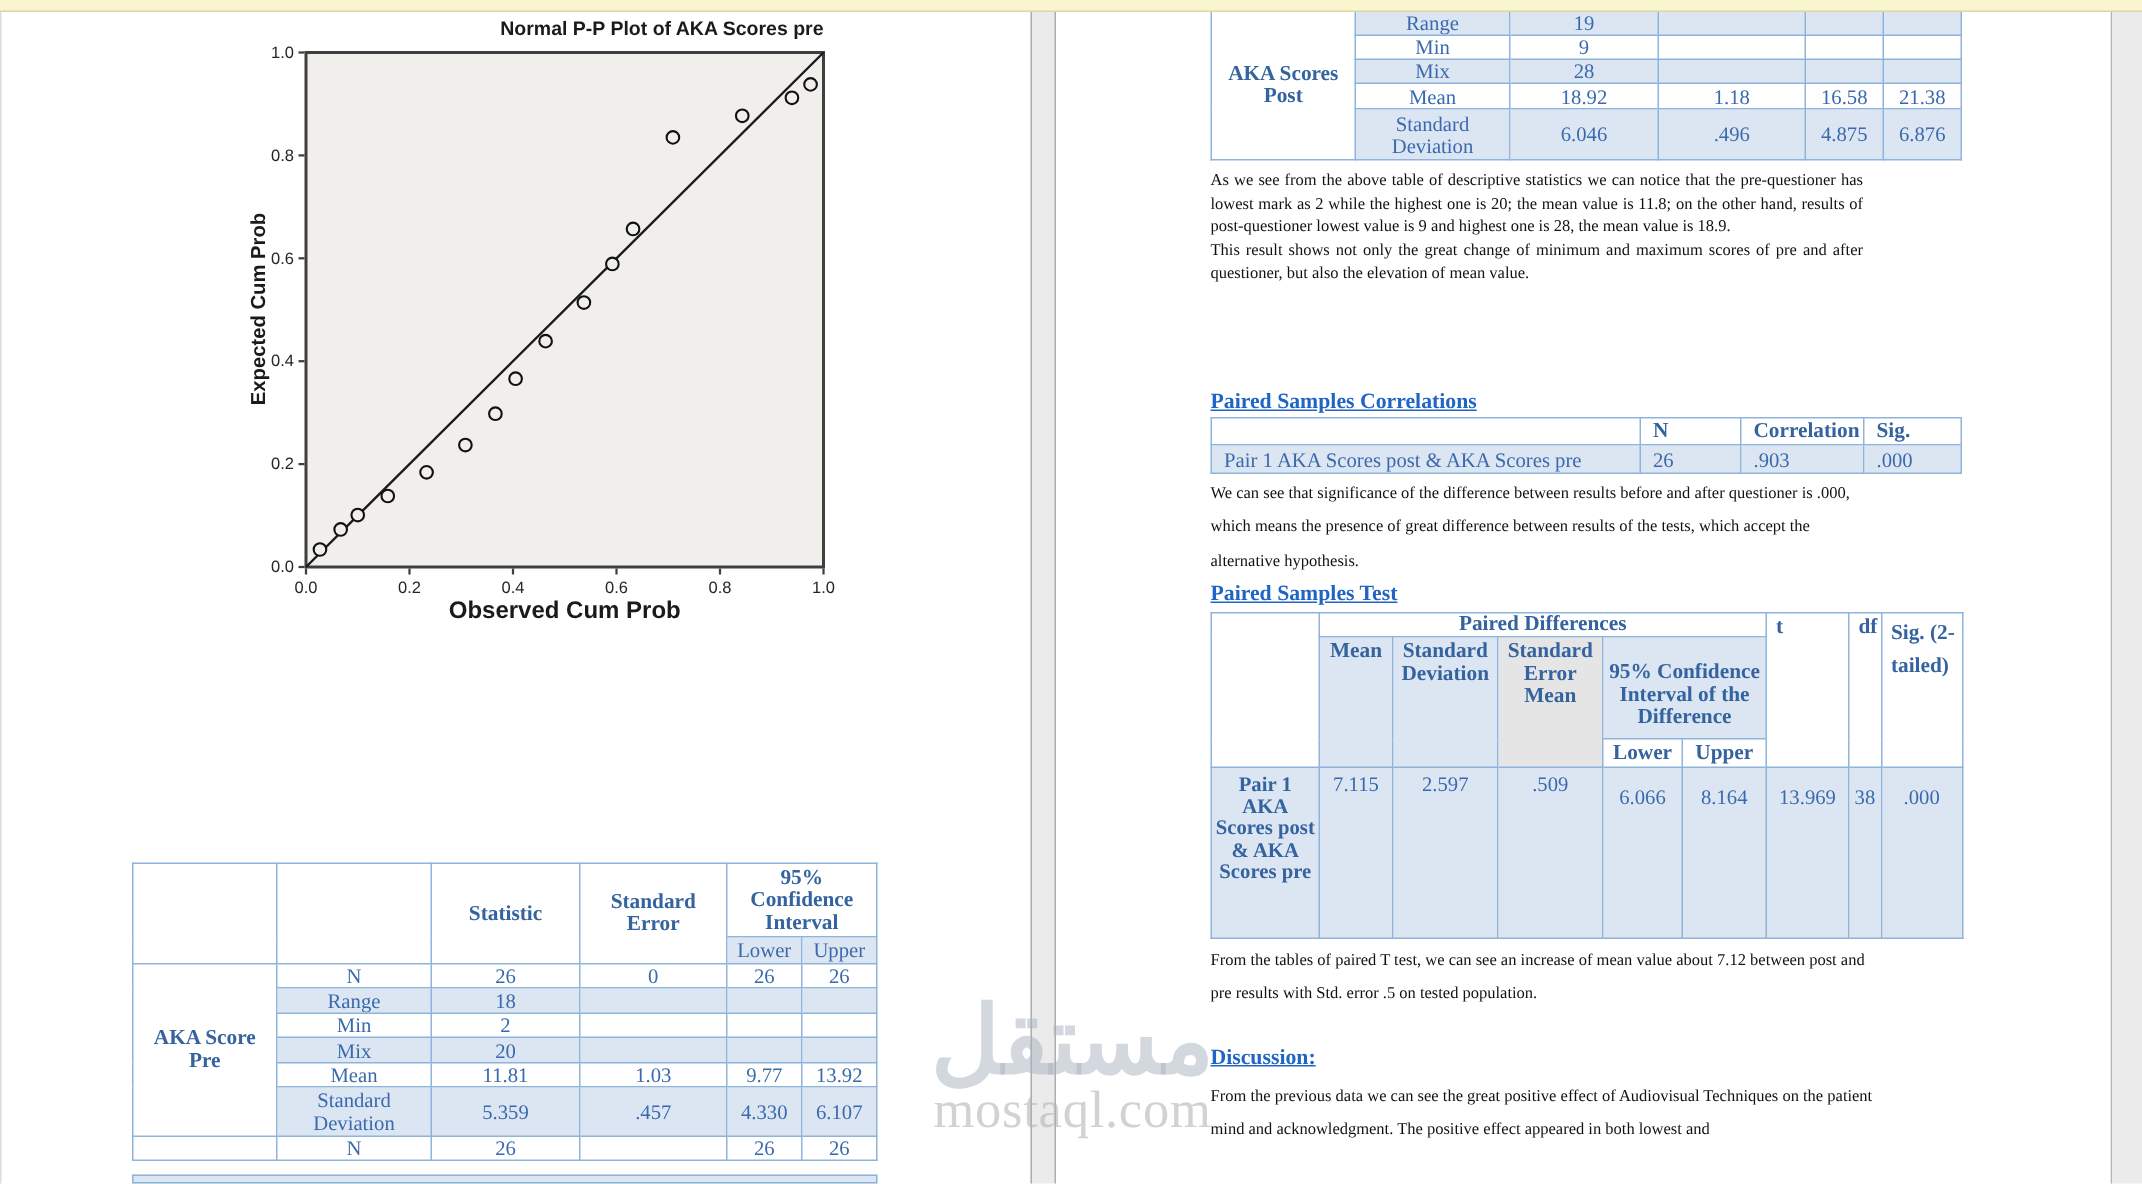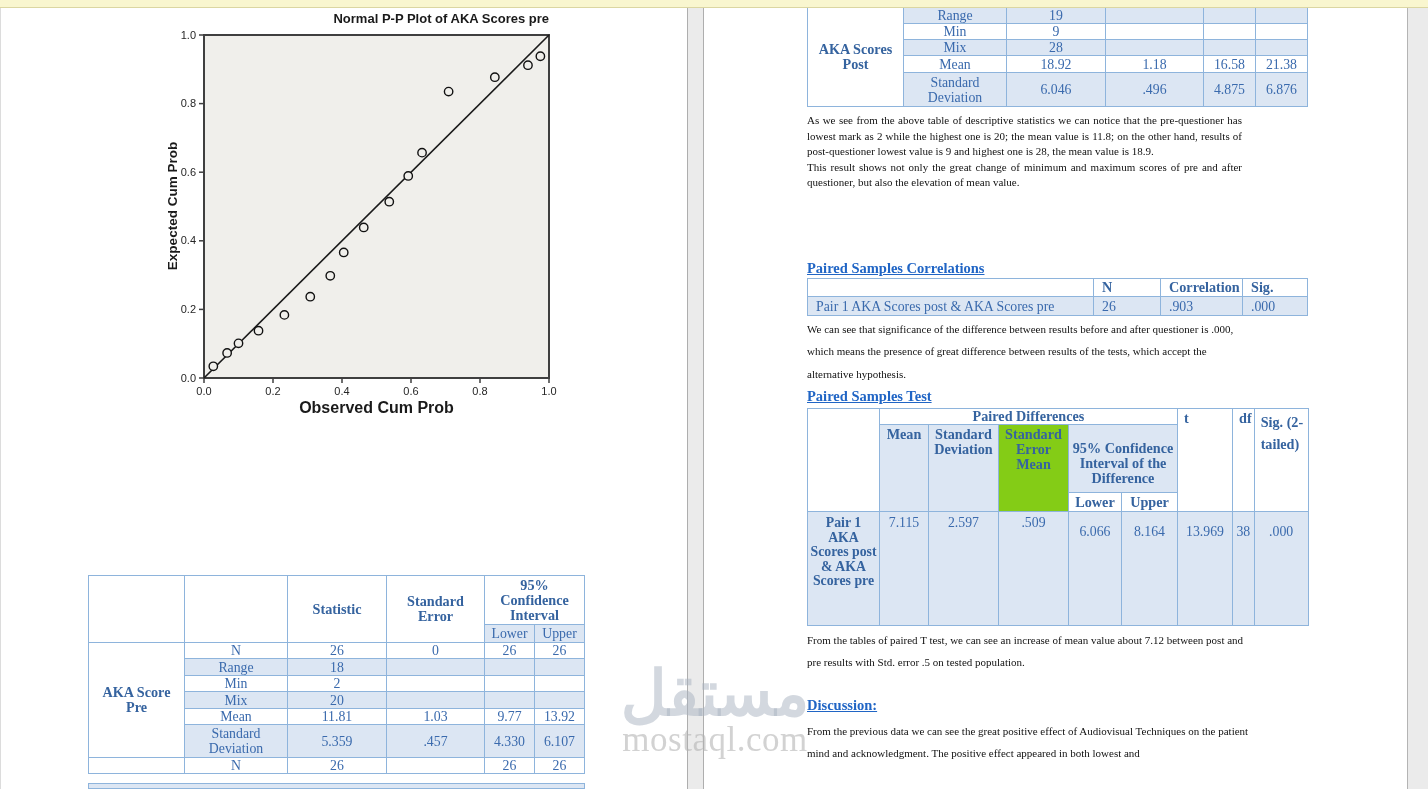--- a/index.html
+++ b/index.html
@@ -302,21 +302,21 @@
         <tr style="height:16px">
       <td class="hspacer" rowspan="3"></td>
       <th colspan="5">Paired Differences</th>
       <td class="corner" rowspan="3">t</td>
       <td class="corner" rowspan="3">df</td>
       <td class="corner sigcell" rowspan="3">Sig. (2-tailed)</td>
     </tr>
     <tr style="height:68px">
       <th rowspan="2" style="background:#dce6f3;vertical-align:top;padding-top:2px">Mean</th>
       <th rowspan="2" style="background:#dce6f3;vertical-align:top;padding-top:2px">Standard Deviation</th>
-      <th rowspan="2" style="background:#84cc16;vertical-align:top;padding-top:2px">Standard Error Mean</th>
+      <th rowspan="2" style="background:#e5e5e5;vertical-align:top;padding-top:2px">Standard Error Mean</th>
       <th colspan="2" style="background:#dce6f3;vertical-align:top;padding-top:16px">95% Confidence Interval of the Difference</th>
     </tr>
     <tr style="height:19px">
       <th>Lower</th>
       <th>Upper</th>
     </tr>
     <tr class="shade" style="height:114px">
       <td class="pairlabel">Pair 1 AKA Scores post &amp; AKA Scores pre</td>
       <td class="top">7.115</td>
       <td class="top">2.597</td>

